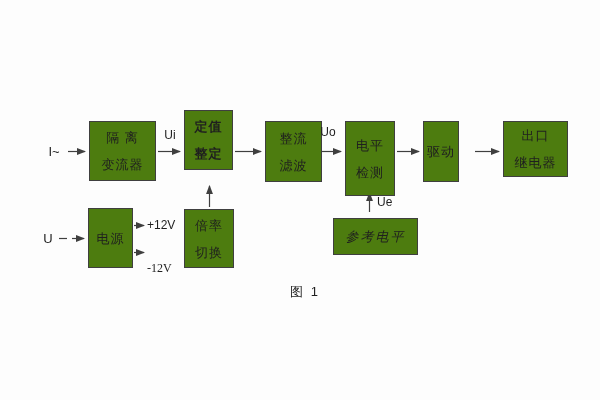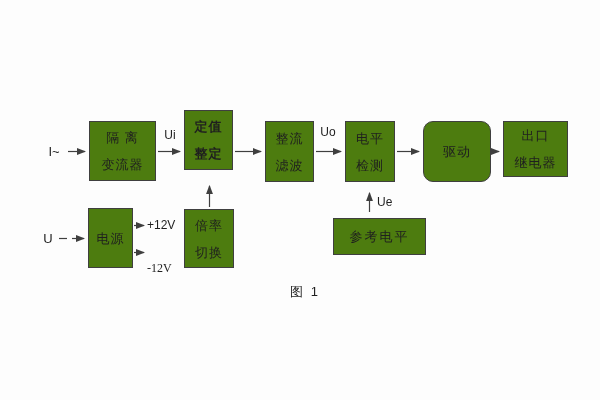--- a/index.html
+++ b/index.html
@@ -13,27 +13,27 @@
   .wires{position:absolute;left:0;top:0;width:600px;height:400px;}
   .box{
     position:absolute;box-sizing:border-box;
     border:1px solid #3f3f3f;background:#4d7c0f;
     display:flex;flex-direction:column;align-items:center;justify-content:center;
     font-size:13px;color:#1f1f1f;letter-spacing:1px;
   }
   .box span{line-height:27px;white-space:pre;}
   #b-isolation{left:89px;top:121px;width:67px;height:60px;}
   #b-setting{left:184px;top:110px;width:49px;height:60px;font-weight:bold;}
-  #b-rectifier{left:265px;top:121px;width:49px;height:61px;}
-  #b-level{left:345px;top:121px;width:50px;height:61px;}
-  #b-drive{left:423px;top:121px;width:68px;height:61px;border-radius:10px;}
+  #b-rectifier{left:265px;top:121px;width:57px;height:61px;}
+  #b-level{left:345px;top:121px;width:50px;height:75px;}
+  #b-drive{left:423px;top:121px;width:36px;height:61px;}
   #b-output{left:503px;top:121px;width:65px;height:56px;}
   #b-power{left:88px;top:208px;width:45px;height:60px;}
   #b-ratio{left:184px;top:209px;width:50px;height:59px;justify-content:center;}
-  #b-ref{left:333px;top:218px;width:93px;height:37px;letter-spacing:2px;}
+  #b-ref{left:333px;top:218px;width:85px;height:37px;letter-spacing:2px;font-style:italic;}
   .lbl{
     position:absolute;font-size:12px;color:#1f1f1f;
     transform:translate(-50%,-50%);white-space:nowrap;
   }
   .lbl.left-align{transform:translate(0,-50%);}
   #l-iin{left:54px;top:151px;font-size:13px;}
   #l-uin{left:48px;top:238px;font-size:13px;}
   #l-ui{left:170px;top:135px;}
   #l-uo{left:328px;top:132px;}
   #l-ue{left:377px;top:202px;}

